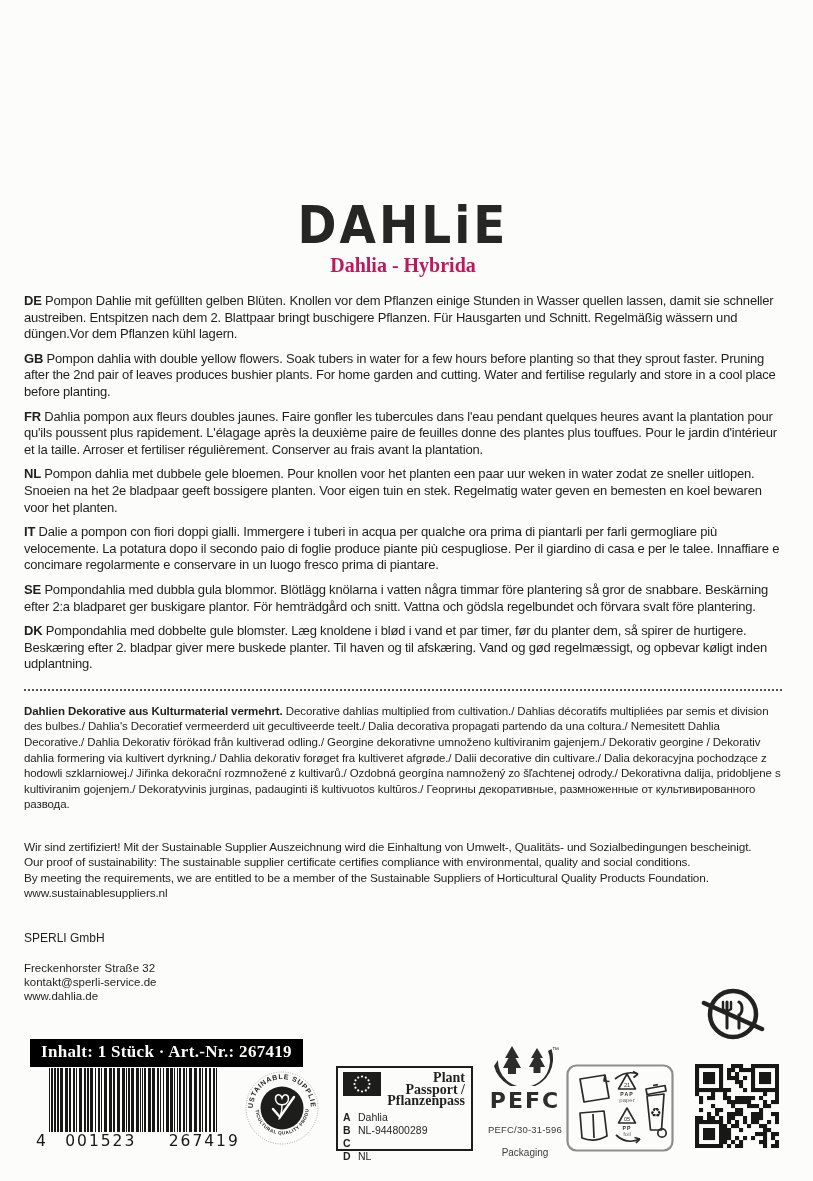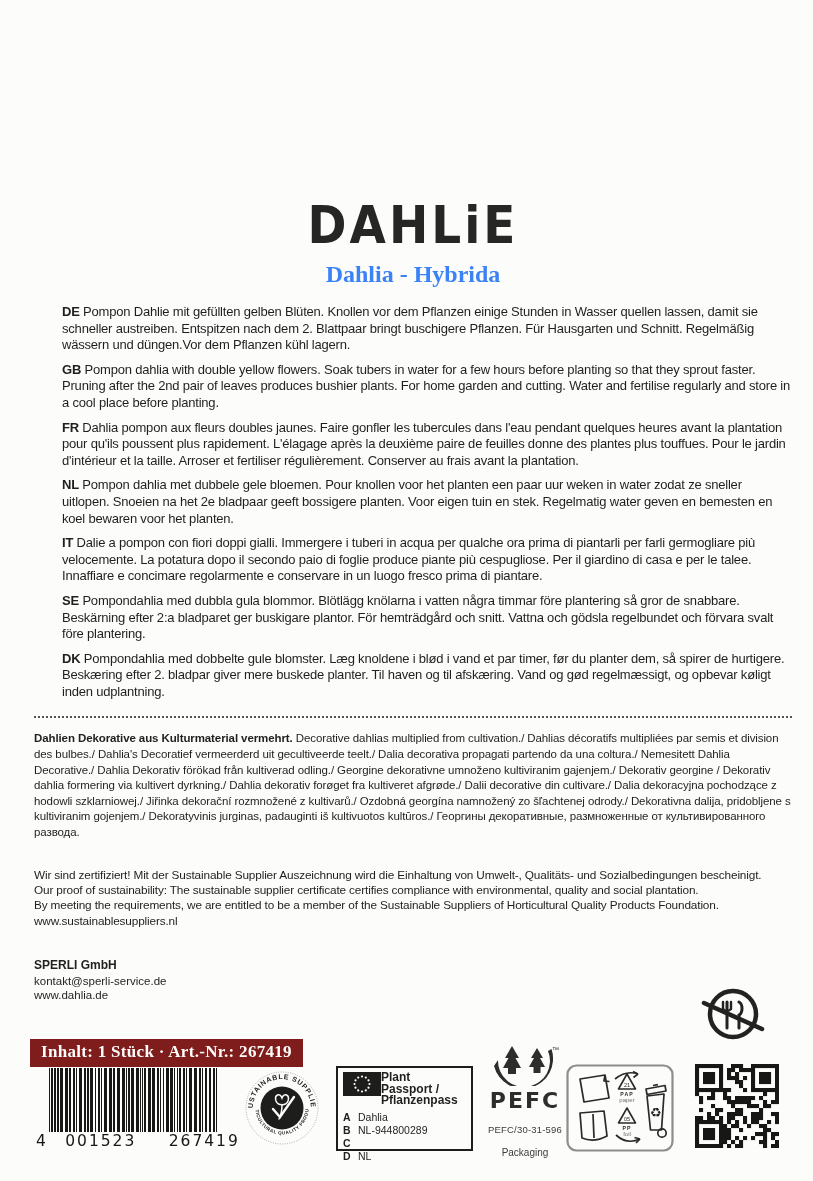--- a/index.html
+++ b/index.html
@@ -6,61 +6,61 @@
   html,body { background:#e8e8e6; }
   .sheet {
     position: relative;
     width: 813px; height: 1181px;
     margin: 0 auto;
     background: #fcfcfa;
     color: #1f1f1d;
     font-family: "Liberation Sans", sans-serif;
     overflow: hidden;
   }
-  .col { position:absolute; left:34px; width:758px; top:0; }
+  .col { position:absolute; left:24px; width:758px; top:0; }
 
   
   .hdr { margin-top:198px; text-align:center; }
   .title {
     font-family:"DejaVu Sans", sans-serif;
     font-size:47px; font-weight:700; letter-spacing:3px;
     transform: scaleY(1.08); color:#262624;
   }
   .subtitle {
     font-family:"Liberation Serif", serif;
-    font-size:24px; font-weight:700; margin-top:8px; color:#3b82f6;
+    font-size:20px; font-weight:700; margin-top:1px; color:#be185d;
   }
 
   
   .descs { margin-top:16px; }
   .descs p {
     font-size:13px; line-height:16.6px; letter-spacing:-0.2px;
-    margin-bottom:8px; text-align:left;margin-left:28px;
+    margin-bottom:8px; text-align:left;
   }
   .descs b { font-weight:700; }
 
   .dotted-divider {
     border:0; border-top:2px dotted #55554f;
     margin:16px 0 0 0;
   }
 
   .propagation {
     margin-top:13px;
     font-size:11.5px; line-height:15.6px; letter-spacing:-0.1px;
   }
   .propagation b { font-weight:700; }
 
   .sustain { margin-top:27px; font-size:11.8px; line-height:15.4px; letter-spacing:-0.15px; }
 
   .company { margin-top:29px; font-size:11.5px; line-height:14px; }
-  .company .name { font-weight:700; font-size:12px; margin-bottom:2px; }
+  .company .name { font-weight:400; font-size:12px; margin-bottom:16px; }
 
   .content-bar {
     position:absolute; left:30px; top:1039px;
-    background:#7f1d1d; color:#fdfdfb;
+    background:#000000; color:#fdfdfb;
     font-family:"Liberation Serif", serif; font-weight:700;
     font-size:17px; letter-spacing:0.3px;
     padding:3px 11px 5px 11px;
   }
 
   
   .abs { position:absolute; }
   #barcode { left:36px; top:1068px; width:220px; }
   .bars { height:78px; white-space:nowrap; padding-left:13px; }
   .bars span { display:inline-block; vertical-align:top; background:#171715; }
@@ -68,21 +68,21 @@
   .bc-digits .lead { width:13px; letter-spacing:0; }
   .bc-digits .grp { flex:1; text-align:center; background:#fcfcfa; }
 
   #stamp { left:243px; top:1069px; }
   #passport {
     left:336px; top:1066px; width:137px; height:85px;
     border:2.5px solid #1d1d1b; background:#fcfcfa; padding:4px 6px 3px 5px;
     font-size:10.5px;
   }
   .pp-head { display:flex; align-items:flex-start; margin-bottom:4px; }
-  .pp-title { flex:1; font-weight:700; font-size:12px; line-height:11.5px; }
+  .pp-title { flex:1; text-align:right; font-weight:700; font-size:14px; line-height:11.5px;font-family:Liberation Serif, serif; }
   .pp-row { display:flex; line-height:13.2px; }
   .pp-row .k { width:15px; font-weight:700; }
 
   #pefc { left:478px; top:1044px; width:94px; text-align:center; color:#2d2d2b; }
   #pefc .pefc-name { font-family:"DejaVu Sans", sans-serif; font-weight:700; font-size:22px; letter-spacing:2px; margin-top:-2px; }
   #pefc .pefc-code { font-size:9.5px; margin-top:11px; letter-spacing:0.2px; color:#3b3b39; }
   #pefc .pefc-label { font-size:10px; margin-top:12px; color:#3b3b39; }
 
   #recycle { left:566px; top:1064px; }
   #qr { left:695px; top:1064px; width:84px; height:84px; }
@@ -109,27 +109,28 @@
       <p><b>SE</b> <span>Pompondahlia med dubbla gula blommor. Blötlägg knölarna i vatten några timmar före plantering så gror de snabbare. Beskärning efter 2:a bladparet ger buskigare plantor. För hemträdgård och snitt. Vattna och gödsla regelbundet och förvara svalt före plantering.</span></p>
       <p><b>DK</b> <span>Pompondahlia med dobbelte gule blomster. Læg knoldene i blød i vand et par timer, før du planter dem, så spirer de hurtigere. Beskæring efter 2. bladpar giver mere buskede planter. Til haven og til afskæring. Vand og gød regelmæssigt, og opbevar køligt inden udplantning.</span></p>
     </section>
 
     <hr class="dotted-divider">
 
     <p class="propagation"><b>Dahlien Dekorative aus Kulturmaterial vermehrt.</b> <span>Decorative dahlias multiplied from cultivation./ Dahlias décoratifs multipliées par semis et division des bulbes./ Dahlia's Decoratief vermeerderd uit gecultiveerde teelt./ Dalia decorativa propagati partendo da una coltura./ Nemesitett Dahlia Decorative./ Dahlia Dekorativ förökad från kultiverad odling./ Georgine dekorativne umnoženo kultiviranim gajenjem./ Dekorativ georgine / Dekorativ dahlia formering via kultivert dyrkning./ Dahlia dekorativ forøget fra kultiveret afgrøde./ Dalii decorative din cultivare./ Dalia dekoracyjna pochodzące z hodowli szklarniowej./ Jiřinka dekorační rozmnožené z kultivarů./ Ozdobná georgína namnožený zo šľachtenej odrody./ Dekorativna dalija, pridobljene s kultiviranim gojenjem./ Dekoratyvinis jurginas, padauginti iš kultivuotos kultūros./ Георгины декоративные, размноженные от культивированного развода.</span></p>
 
     <section class="sustain">
       <div>Wir sind zertifiziert! Mit der Sustainable Supplier Auszeichnung wird die Einhaltung von Umwelt-, Qualitäts- und Sozialbedingungen bescheinigt.</div>
-      <div>Our proof of sustainability: The sustainable supplier certificate certifies compliance with environmental, quality and social plantation.</div>
+      <div>Our proof of sustainability: The sustainable supplier certificate certifies compliance with environmental, quality and social conditions.</div>
       <div>By meeting the requirements, we are entitled to be a member of the Sustainable Suppliers of Horticultural Quality Products Foundation.</div>
       <div>www.sustainablesuppliers.nl</div>
     </section>
 
     <section class="company">
       <div class="name">SPERLI GmbH</div>
+      <div>Freckenhorster Straße 32</div>
       <div>kontakt@sperli-service.de</div>
       <div>www.dahlia.de</div>
     </section>
   </div>
 
   <div class="content-bar">Inhalt: 1 Stück · Art.-Nr.: 267419</div>
 
   <div id="barcode" class="abs">
     <div class="bars" id="bc-bars"><span style="width: 1px; margin-right: 1px; height: 78px;"></span><span style="width: 2px; margin-right: 1px; height: 78px;"></span><span style="width: 2px; margin-right: 1px; height: 64px;"></span><span style="width: 2px; margin-right: 1px; height: 64px;"></span><span style="width: 3px; margin-right: 2px; height: 64px;"></span><span style="width: 3px; margin-right: 1px; height: 64px;"></span><span style="width: 2px; margin-right: 2px; height: 64px;"></span><span style="width: 2px; margin-right: 1px; height: 64px;"></span><span style="width: 1px; margin-right: 2px; height: 64px;"></span><span style="width: 3px; margin-right: 2px; height: 64px;"></span><span style="width: 2px; margin-right: 1px; height: 64px;"></span><span style="width: 2px; margin-right: 1px; height: 64px;"></span><span style="width: 3px; margin-right: 2px; height: 64px;"></span><span style="width: 1px; margin-right: 2px; height: 64px;"></span><span style="width: 2px; margin-right: 1px; height: 64px;"></span><span style="width: 1px; margin-right: 2px; height: 64px;"></span><span style="width: 3px; margin-right: 2px; height: 64px;"></span><span style="width: 3px; margin-right: 1px; height: 64px;"></span><span style="width: 2px; margin-right: 2px; height: 64px;"></span><span style="width: 3px; margin-right: 2px; height: 64px;"></span><span style="width: 3px; margin-right: 1px; height: 64px;"></span><span style="width: 1px; margin-right: 1px; height: 64px;"></span><span style="width: 2px; margin-right: 1px; height: 64px;"></span><span style="width: 3px; margin-right: 2px; height: 64px;"></span><span style="width: 3px; margin-right: 1px; height: 78px;"></span><span style="width: 1px; margin-right: 1px; height: 78px;"></span><span style="width: 1px; margin-right: 1px; height: 64px;"></span><span style="width: 2px; margin-right: 2px; height: 64px;"></span><span style="width: 3px; margin-right: 1px; height: 64px;"></span><span style="width: 3px; margin-right: 2px; height: 64px;"></span><span style="width: 2px; margin-right: 1px; height: 64px;"></span><span style="width: 1px; margin-right: 2px; height: 64px;"></span><span style="width: 1px; margin-right: 2px; height: 64px;"></span><span style="width: 3px; margin-right: 1px; height: 64px;"></span><span style="width: 3px; margin-right: 1px; height: 64px;"></span><span style="width: 1px; margin-right: 2px; height: 64px;"></span><span style="width: 1px; margin-right: 1px; height: 64px;"></span><span style="width: 2px; margin-right: 2px; height: 64px;"></span><span style="width: 2px; margin-right: 1px; height: 64px;"></span><span style="width: 1px; margin-right: 2px; height: 64px;"></span><span style="width: 3px; margin-right: 2px; height: 64px;"></span><span style="width: 3px; margin-right: 2px; height: 64px;"></span><span style="width: 2px; margin-right: 1px; height: 64px;"></span><span style="width: 1px; margin-right: 2px; height: 64px;"></span><span style="width: 2px; margin-right: 2px; height: 64px;"></span><span style="width: 2px; margin-right: 2px; height: 64px;"></span><span style="width: 2px; margin-right: 1px; height: 78px;"></span><span style="width: 1px; margin-right: 2px; height: 78px;"></span></div>
     <div class="bc-digits">

